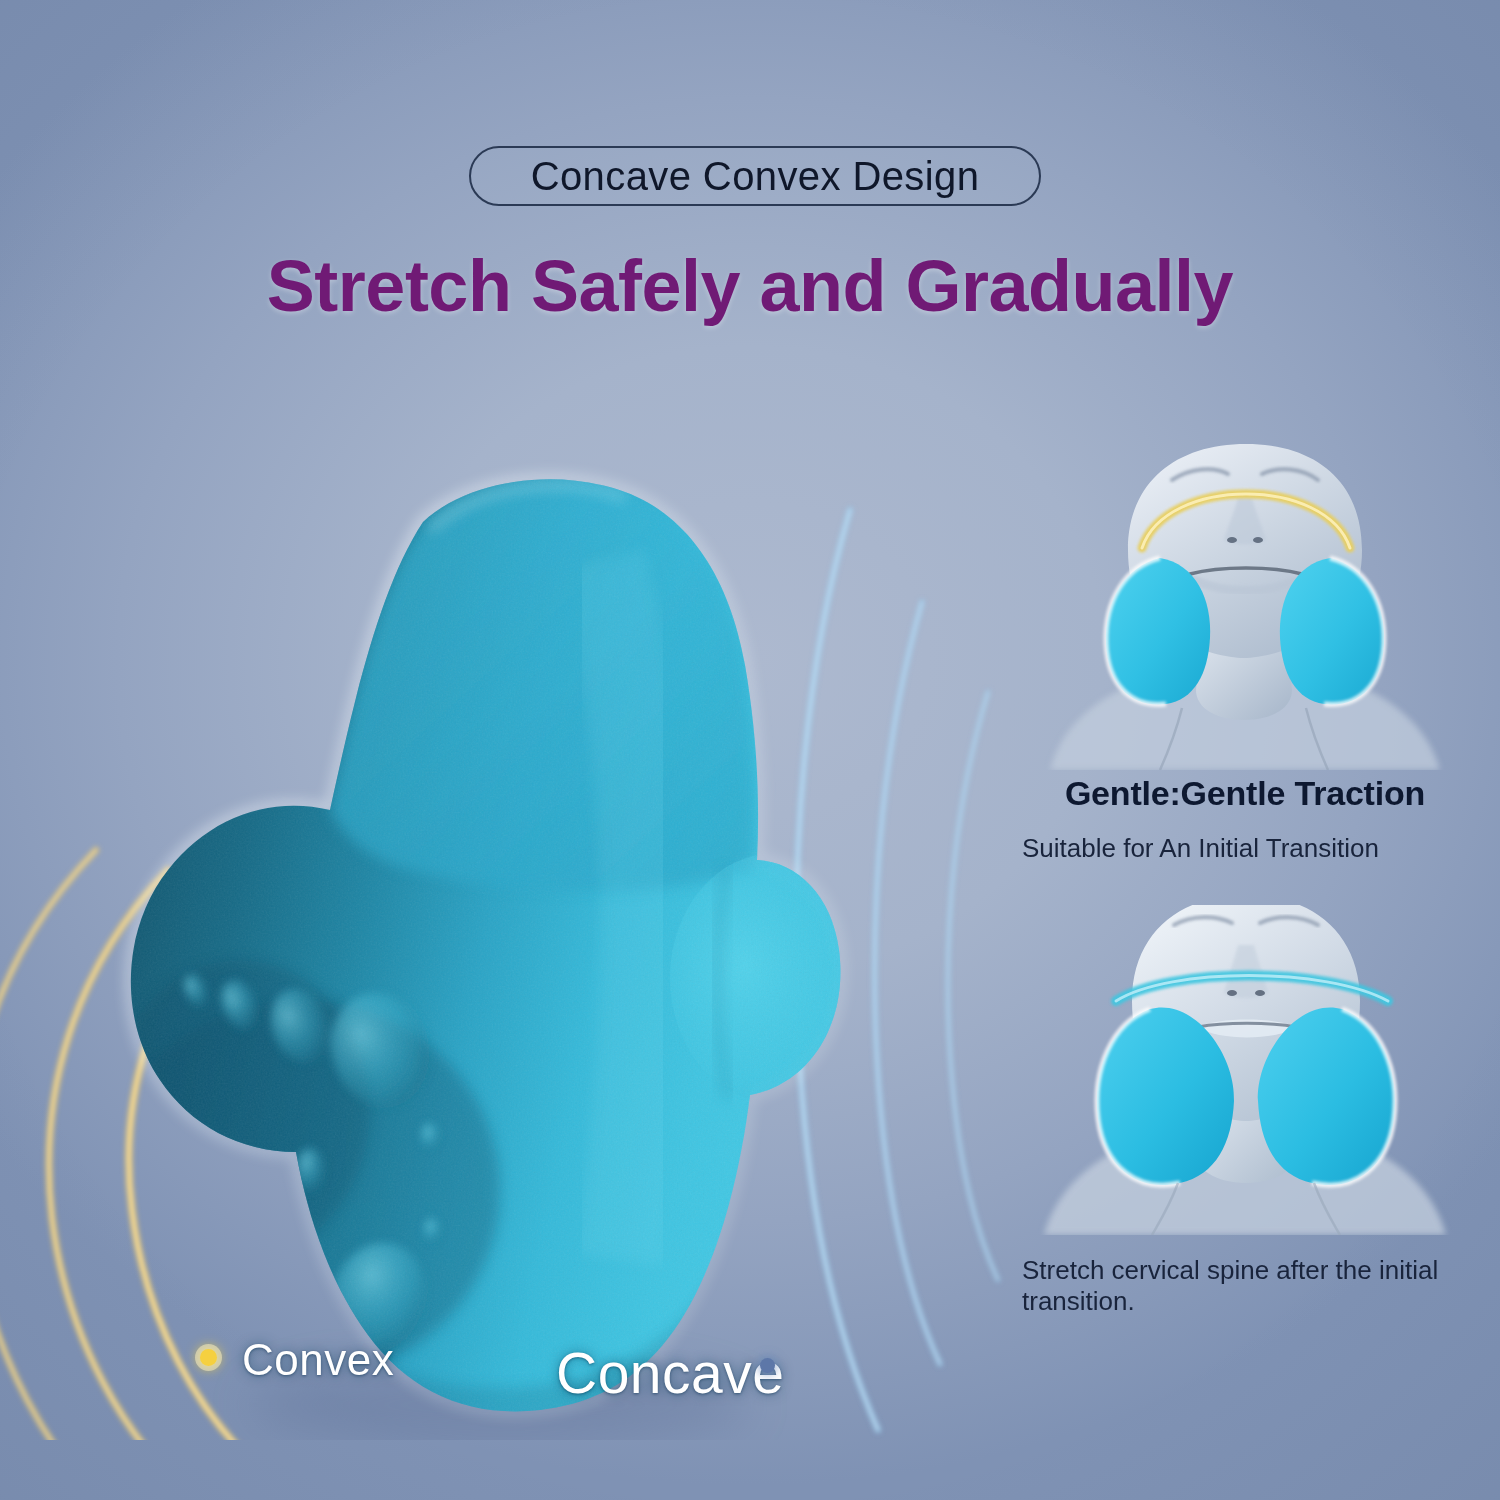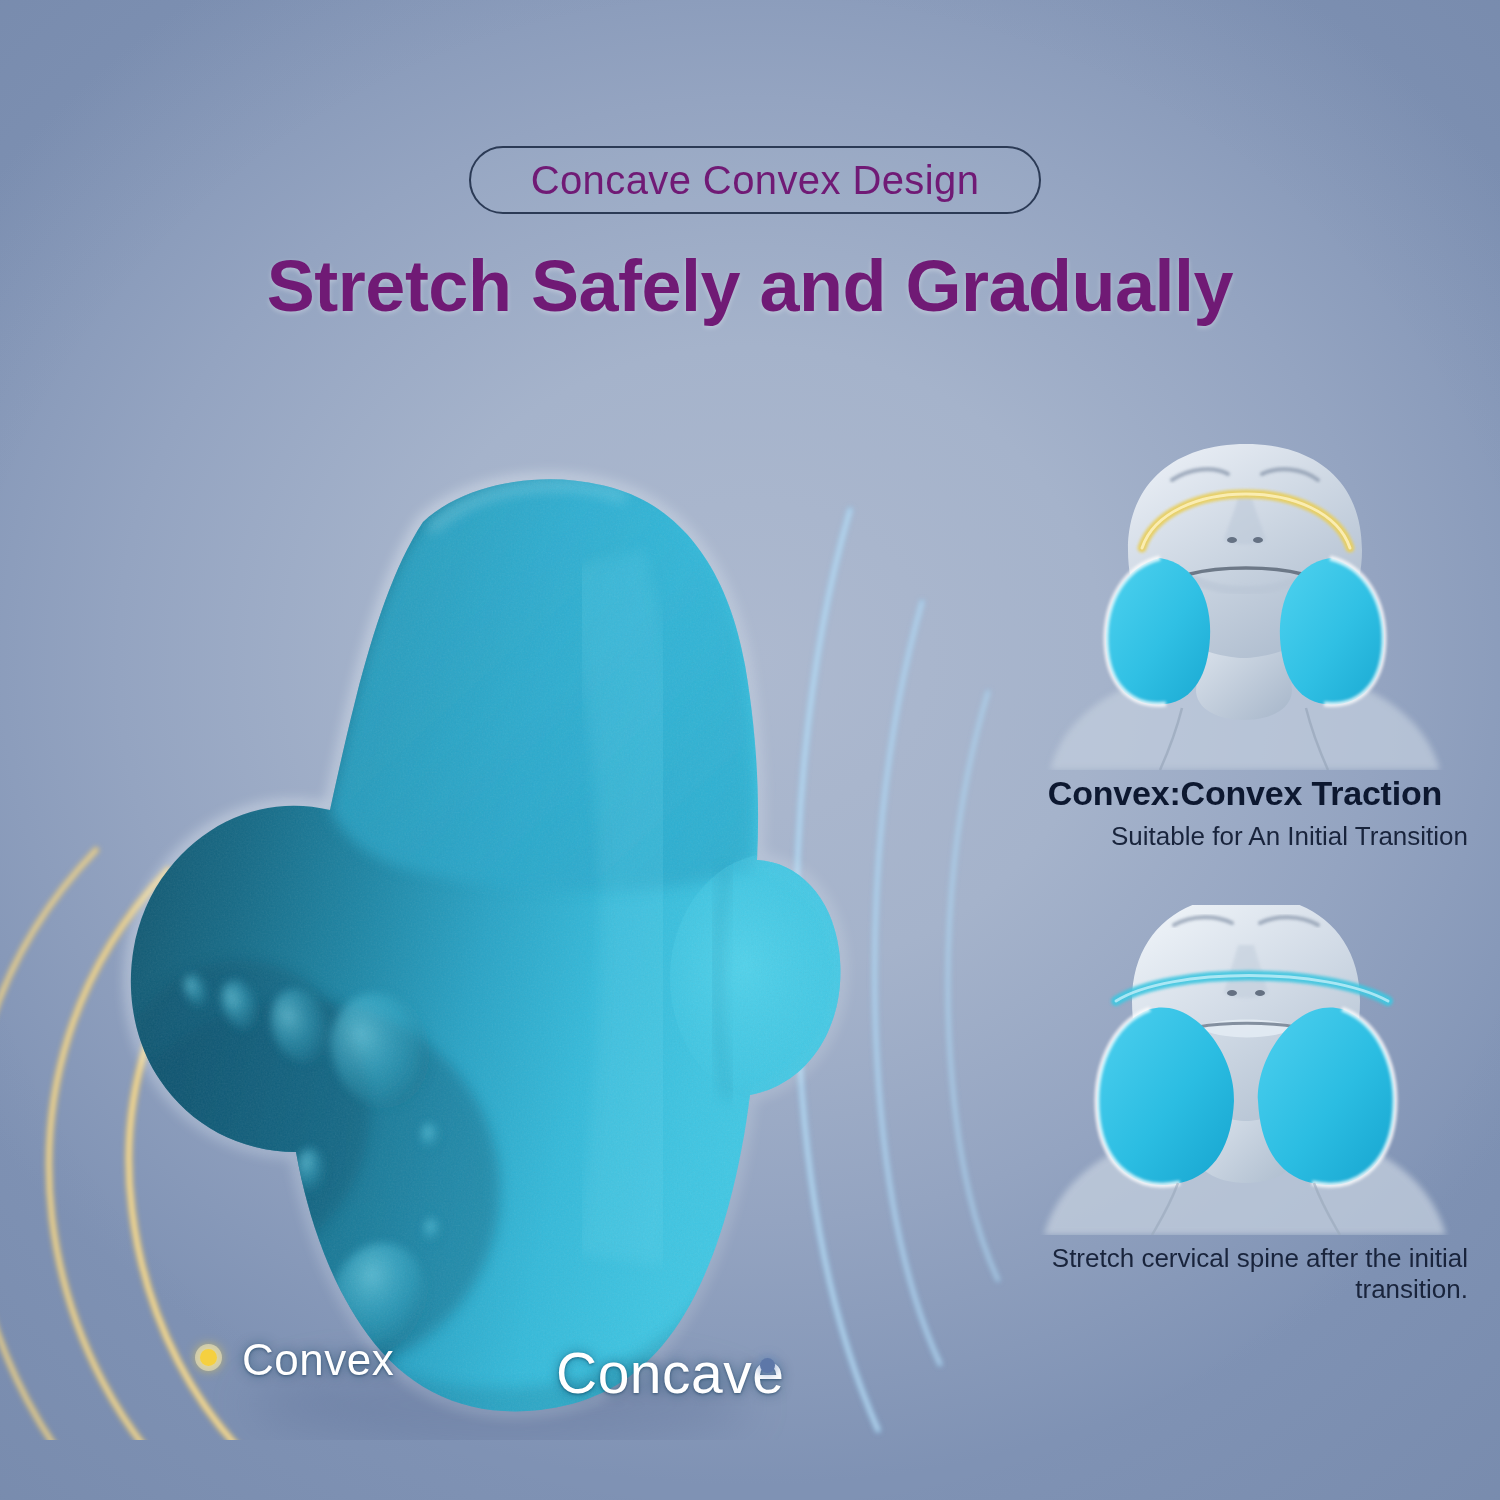--- a/index.html
+++ b/index.html
@@ -19,25 +19,25 @@
   .bg-vignette {
     position:absolute; inset:0;
     background:
       radial-gradient(ellipse 95% 90% at 50% 50%, rgba(0,0,0,0) 55%, rgba(45,65,100,0.16) 100%);
   }
 
   
   .badge {
     position:absolute;
     left:469px; top:146px;
-    width:572px; height:68px;
+    width:572px; height:60px;
     border:2.5px solid #2b3a55;
     border-radius:40px;
     display:flex; align-items:center; justify-content:center;
-    color:#701a75;
+    color:#0f172a;
     font-size:40px;
     letter-spacing:0.4px;
     background:rgba(255,255,255,0.035);
   }
   .headline {
     position:absolute;
     left:0; right:0; top:245px;
     text-align:center;
     font-size:72px;
     font-weight:bold;
@@ -90,25 +90,25 @@
 
   .cap-title {
     text-align:center;
     font-size:34px;
     font-weight:bold;
     color:#0d1830;
     letter-spacing:-0.2px;
     margin-top:4px;
   }
   .cap-sub {
-    text-align:right;
+    text-align:left;
     font-size:26px;
     color:#19243c;
     line-height:1.18;
-    margin-top:8px;
+    margin-top:20px;
     padding:0 12px;
   }
 </style>
 </head>
 <body>
 
 <div class="bg"></div>
 <div class="bg-vignette"></div>
 
 <div class="badge">
@@ -351,21 +351,21 @@
       <path d="M 150,118 C 116,126 94,160 96,204 C 98,246 122,268 156,264" fill="none" stroke="#ffffff" stroke-width="5" opacity="0.78" filter="url(#bl2)"></path>
       <path d="M 320,118 C 354,126 376,160 374,204 C 372,246 348,268 314,264" fill="none" stroke="#ffffff" stroke-width="5" opacity="0.78" filter="url(#bl2)"></path>
 
       <path d="M 132,108 C 156,36 316,36 340,108" fill="none" stroke="#e8cf5e" stroke-width="9" stroke-linecap="round" opacity="0.95" filter="url(#bl2)"></path>
       <path d="M 132,108 C 156,36 316,36 340,108" fill="none" stroke="#fff4c4" stroke-width="3" stroke-linecap="round" opacity="0.8"></path>
 
       <path d="M 172,268 C 166,292 158,312 150,330" fill="none" stroke="#93a2b6" stroke-width="2.5" opacity="0.6"></path>
       <path d="M 296,268 C 302,292 310,312 318,330" fill="none" stroke="#93a2b6" stroke-width="2.5" opacity="0.6"></path>
     </svg>
   </div>
-  <div class="cap-title">Convex:Convex Traction</div>
+  <div class="cap-title">Gentle:Gentle Traction</div>
   <div class="cap-sub">Suitable for An Initial Transition</div>
 </div>
 
 <div class="panel" id="panel-bottom">
   <div class="illus">
     <svg width="470" height="330" viewBox="0 0 470 330">
       <defs>
         <linearGradient id="skinB" x1="0.2" y1="0" x2="0.85" y2="1">
           <stop offset="0%" stop-color="#eef3f8"></stop>
           <stop offset="45%" stop-color="#d3dce7"></stop>

